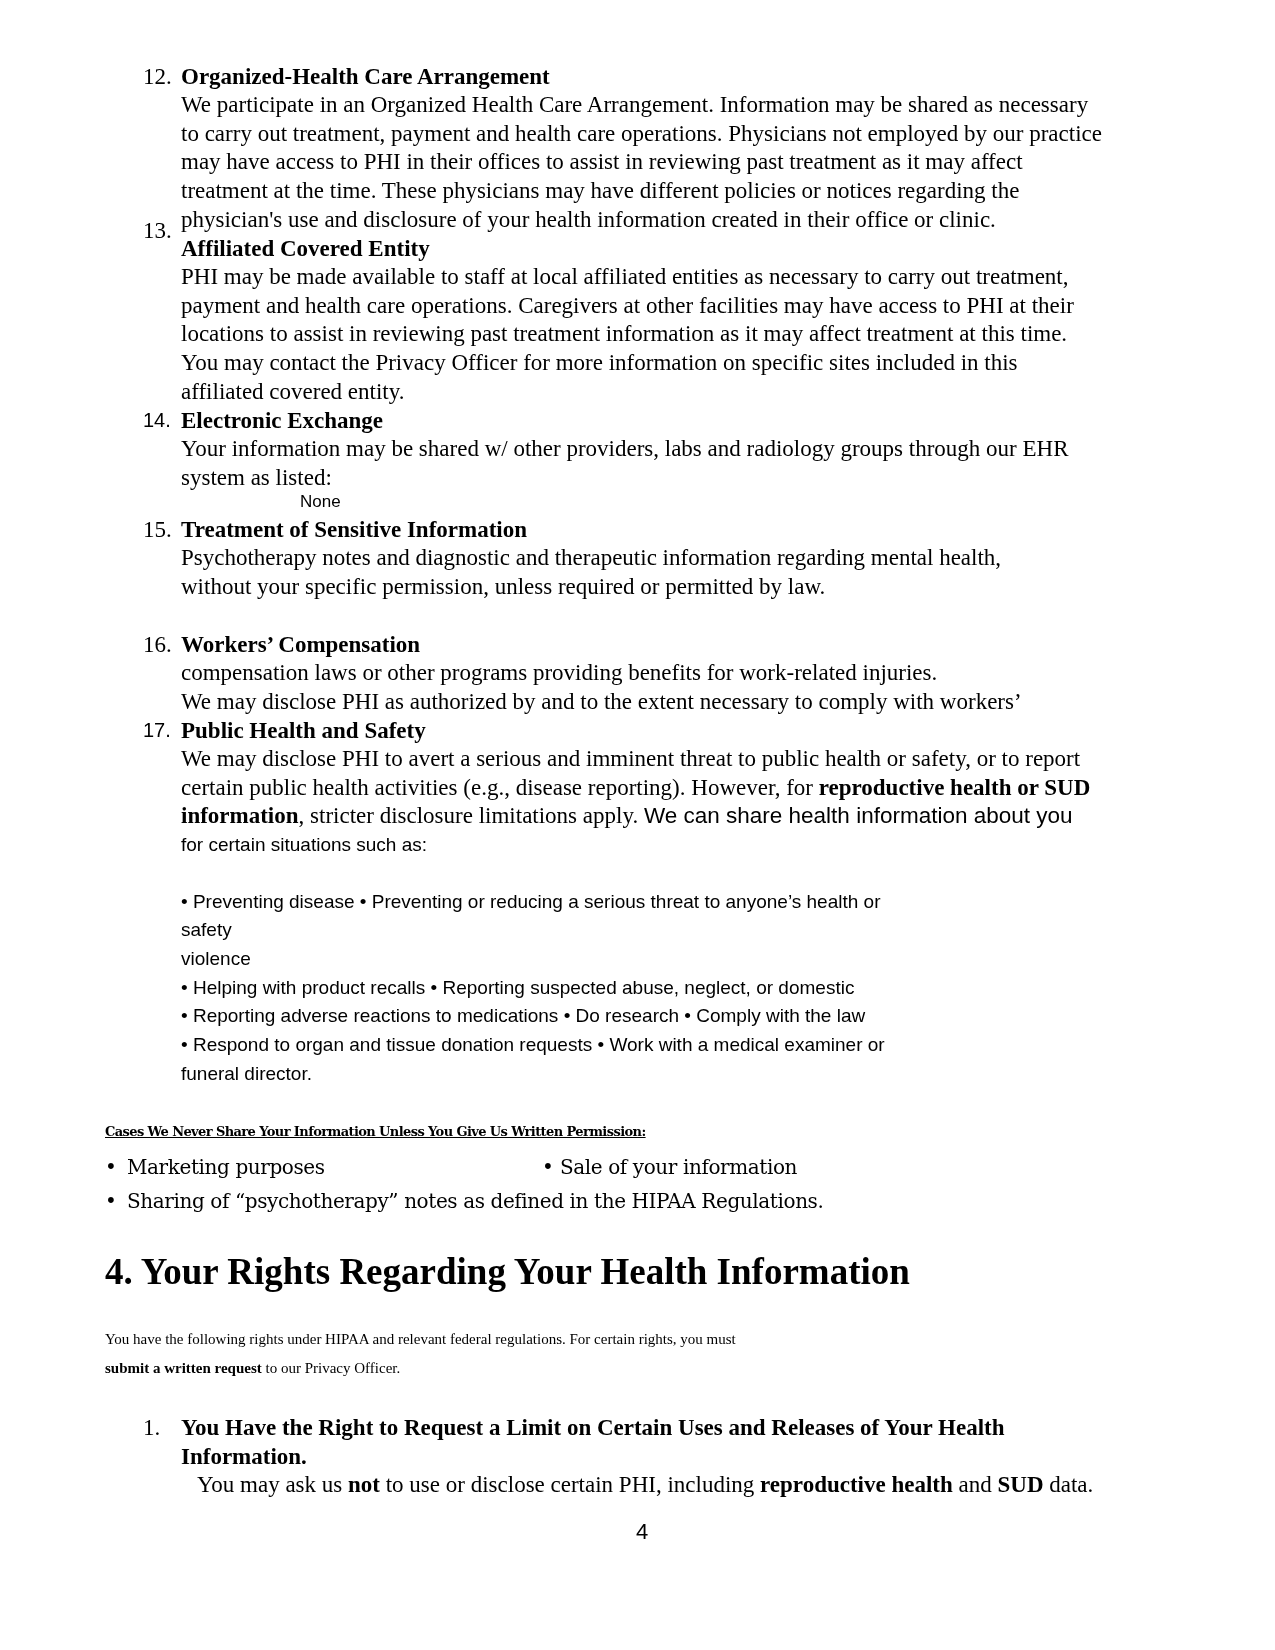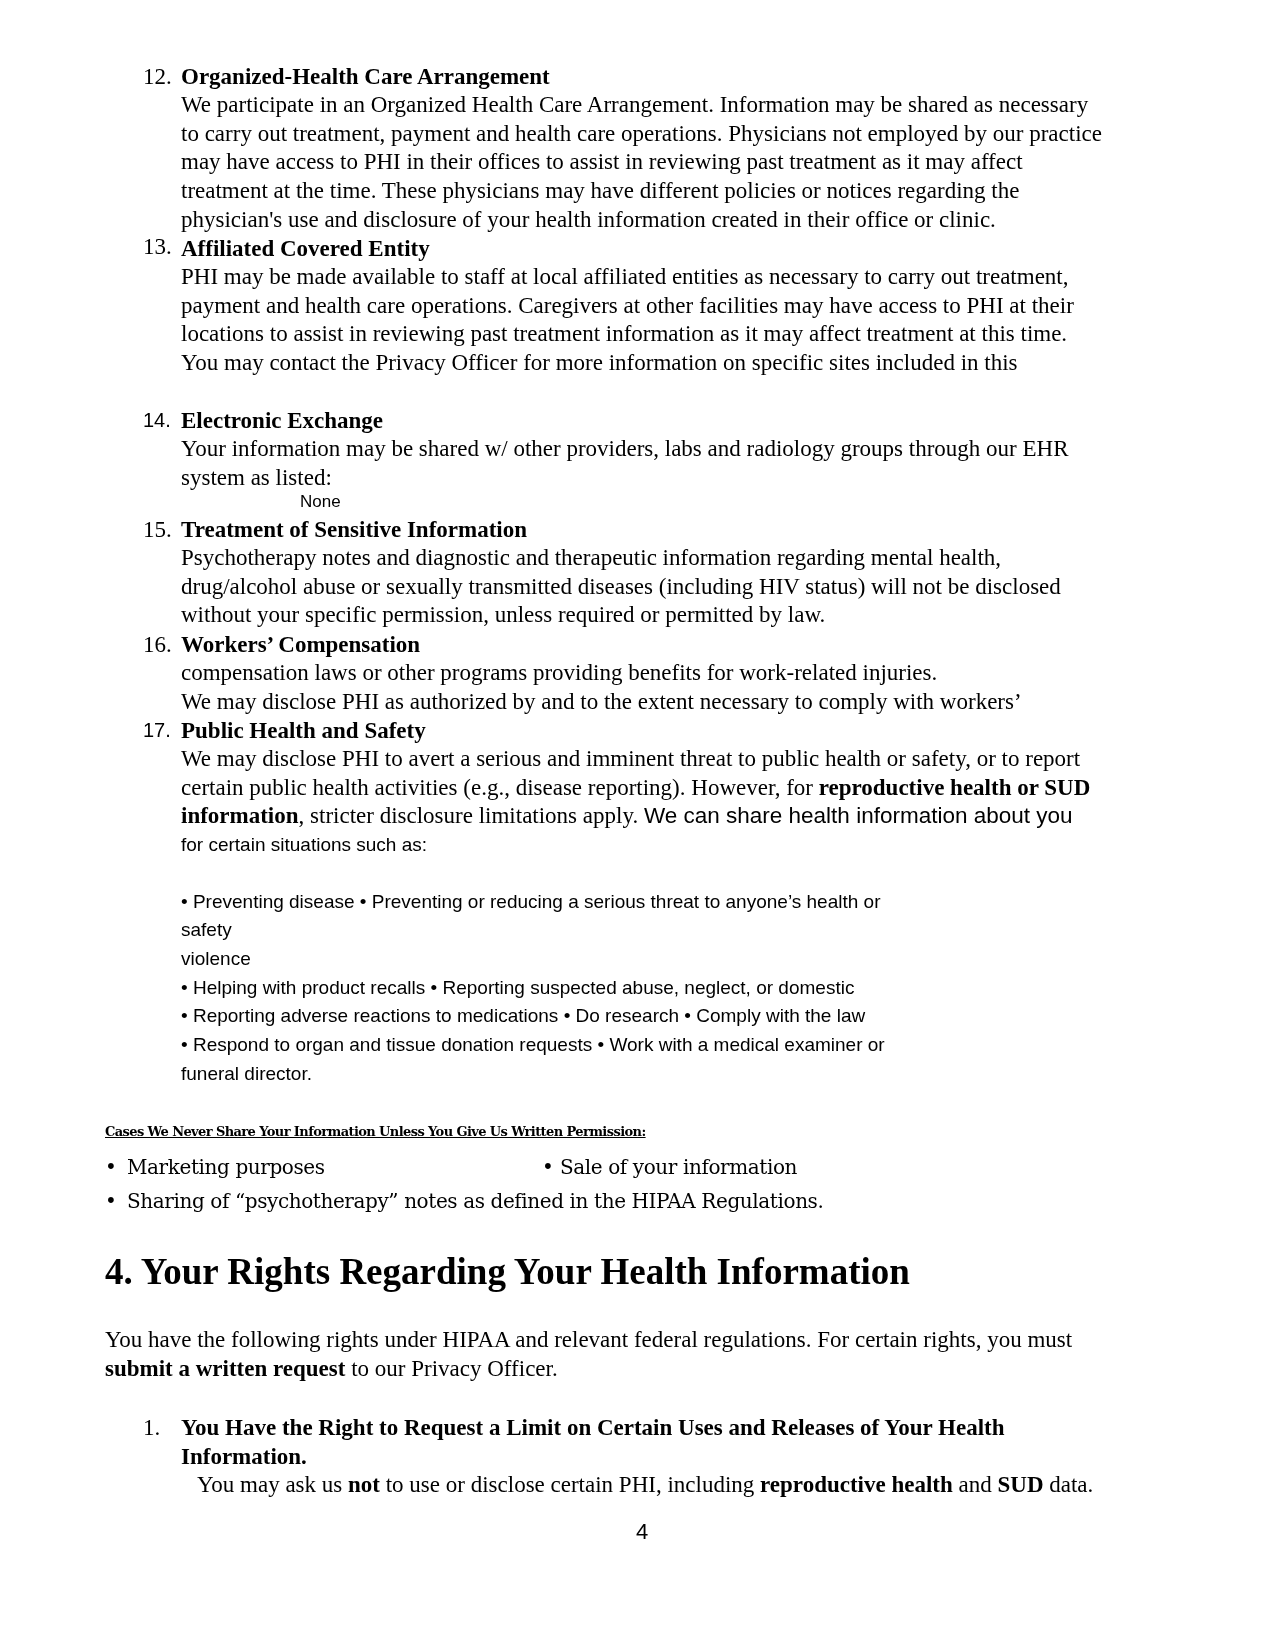--- a/index.html
+++ b/index.html
@@ -17,67 +17,67 @@
 
   .sansline { display: block; white-space: nowrap; font-family: "Liberation Sans", sans-serif; font-size: 19px; line-height: 28.7px; }
   .b { font-weight: bold; }
 
   .cases-heading { position: absolute; left: 105px; top: 1118px; font-family: "DejaVu Serif", serif; font-weight: bold; font-size: 13px; line-height: 28px; letter-spacing: -0.6px; white-space: nowrap; text-decoration: underline; }
   .cases-list { position: absolute; left: 105px; top: 1150px; font-family: "DejaVu Serif", serif; font-size: 20px; line-height: 34px; letter-spacing: -0.4px; }
   .cases-row { position: relative; height: 34px; white-space: nowrap; }
   .cases-row span { position: absolute; }
 
   .section-heading { position: absolute; left: 105px; top: 1250px; font-family: "Liberation Serif", serif; font-weight: bold; font-size: 37px; line-height: 44px; white-space: nowrap; }
-  .intro { position: absolute; left: 105px; top: 1325px; font-family: "Liberation Serif", serif; font-size: 23px; line-height: 29px; white-space: nowrap; }
+  .intro { position: absolute; left: 105px; top: 1325px; font-family: "Liberation Serif", serif; font-size: 15px; line-height: 29px; white-space: nowrap; }
   .page-num { position: absolute; left: 636px; top: 1519px; font-family: "Liberation Sans", sans-serif; font-size: 22px; line-height: 26px; }
 </style>
 </head>
 <body>
 
 <div class="page">
 
   <div class="item">
     <span class="num" style="left:143px; top:62px;">12.</span>
     <span class="title" style="top:62px;">Organized-Health Care Arrangement</span>
     <div class="body" style="top:91px;">
       <span class="line">We participate in an Organized Health Care Arrangement. Information may be shared as necessary</span>
       <span class="line">to carry out treatment, payment and health care operations. Physicians not employed by our practice</span>
       <span class="line">may have access to PHI in their offices to assist in reviewing past treatment as it may affect</span>
       <span class="line">treatment at the time. These physicians may have different policies or notices regarding the</span>
       <span class="line">physician's use and disclosure of your health information created in their office or clinic.</span>
     </div>
   </div>
 
   <div class="item">
-    <span class="num" style="left:143px; top:232px;text-align:center;">13.</span>
+    <span class="num" style="left:143px; top:216px;text-align:center;">13.</span>
     <span class="title" style="top:234px;">Affiliated Covered Entity</span>
     <div class="body" style="top:263px;">
       <span class="line">PHI may be made available to staff at local affiliated entities as necessary to carry out treatment,</span>
       <span class="line">payment and health care operations. Caregivers at other facilities may have access to PHI at their</span>
       <span class="line">locations to assist in reviewing past treatment information as it may affect treatment at this time.</span>
       <span class="line">You may contact the Privacy Officer for more information on specific sites included in this</span>
+      <span class="line">affiliated covered entity.</span>
     </div>
   </div>
 
   <div class="item">
     <span class="num sans" style="left:143px; top:406px;">14.</span>
     <span class="title" style="top:406px;">Electronic Exchange</span>
     <div class="body" style="top:435px;">
       <span class="line">Your information may be shared w/ other providers, labs and radiology groups through our EHR</span>
       <span class="line">system as listed:</span>
     </div>
     <span class="none-val" style="top:492px;">None</span>
   </div>
 
   <div class="item">
     <span class="num" style="left:143px; top:515px;">15.</span>
     <span class="title" style="top:515px;">Treatment of Sensitive Information</span>
     <div class="body" style="top:544px;">
       <span class="line">Psychotherapy notes and diagnostic and therapeutic information regarding mental health,</span>
-      <span class="line">drug/alcohol abuse or sexually transmitted diseases (including HIV status) will not be disclosed</span>
       <span class="line">without your specific permission, unless required or permitted by law.</span>
     </div>
   </div>
 
   <div class="item">
     <span class="num" style="left:143px; top:630px;">16.</span>
     <span class="title" style="top:630px;">Workers’ Compensation</span>
     <div class="body" style="top:659px;">
       <span class="line">compensation laws or other programs providing benefits for work-related injuries.</span>
       <span class="line">We may disclose PHI as authorized by and to the extent necessary to comply with workers’</span>

